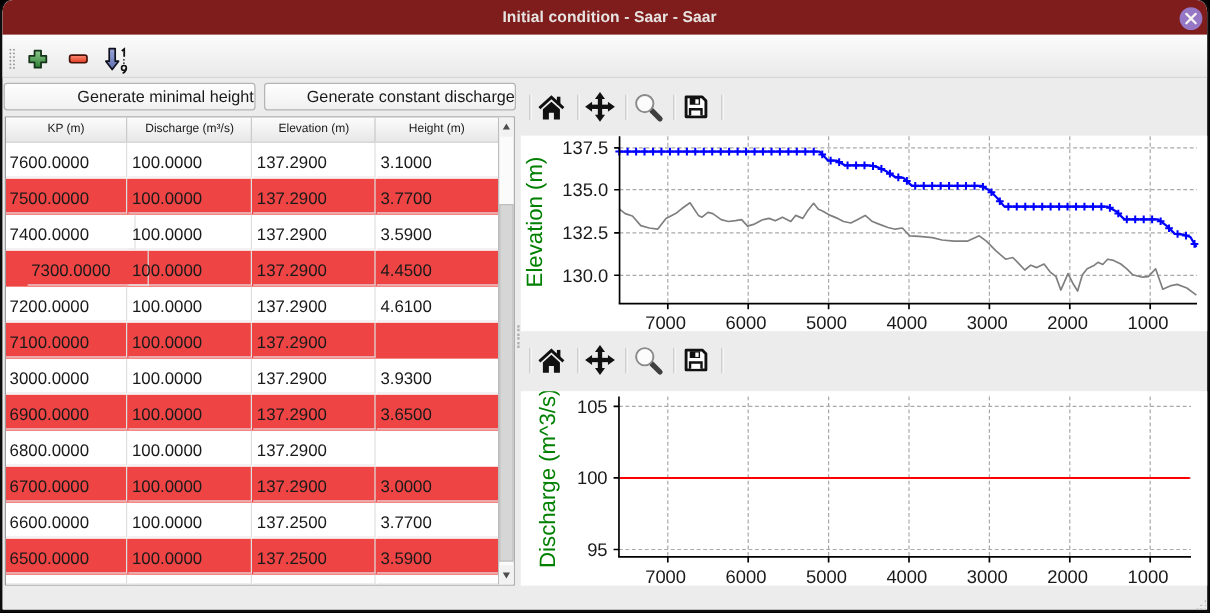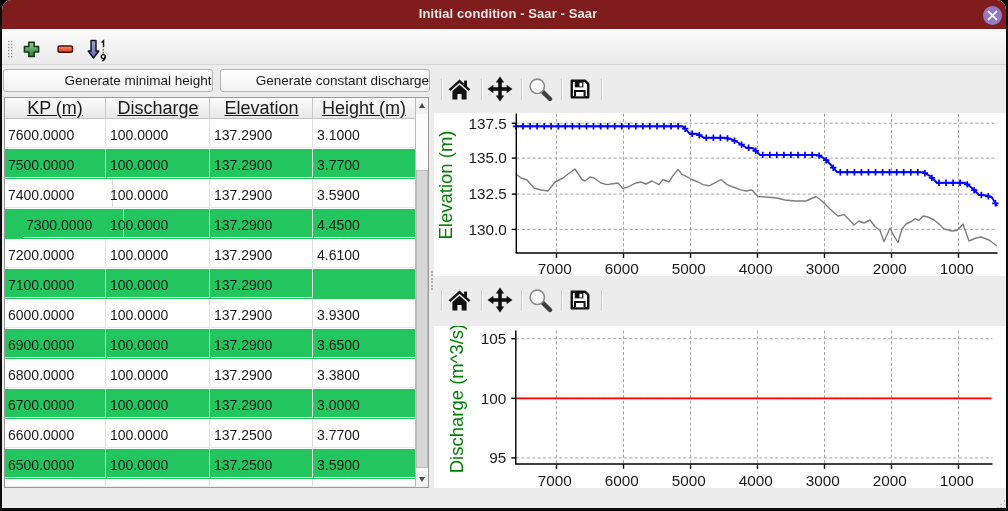--- a/index.html
+++ b/index.html
@@ -17,24 +17,24 @@
 .toolbar { position:absolute; left:0; top:29px; width:100%; height:36px;
   background:linear-gradient(#fbfbfb,#eaeaea); border-bottom:1px solid #d6d6d6; }
 .btn { position:absolute; height:23px; top:69px; background:linear-gradient(#fefefe,#f1f1f1);
   border:1px solid #b4b4b4; border-radius:3px; font-size:13.5px; color:#1a1a1a;
   text-align:right; line-height:21px; }
 .tframe { position:absolute; left:2px; top:97px; width:425px; height:391px;
   background:#fff; border:1px solid #9a9a9a; }
 .thead { position:absolute; left:0; top:0; width:410px; height:21px;
   background:linear-gradient(#fcfcfc,#e7e7e7); border-bottom:1px solid #c3c3c3; }
 .hc { position:absolute; top:0; height:20px; line-height:20px; text-align:center;
-  font-size:18px; color:#1a1a1a; border-right:1px solid #c9c9c9;text-decoration:underline; }
+  font-size:10px; color:#1a1a1a; border-right:1px solid #c9c9c9; }
 .trow { position:absolute; left:0; width:410px; height:30px; }
 .rowa { background:#ffffff; }
-.rowb { background:#22c55e; }
+.rowb { background:#ef4444; }
 .tc { position:absolute; top:0; height:29px; line-height:32px; font-size:14px;
   color:#1a1a1a; padding-left:3px; border-right:1px solid #dfdfdf;
   border-bottom:1px solid #e9e9e9; }
 .vsb { position:absolute; right:0; top:0; width:13px; height:389px;
   background:#fbfbfb; border-left:1px solid #bdbdbd; }
 .sbbtn { position:absolute; left:0; width:12px; height:16px; background:#f2f2f2; }
 .arr-up { position:absolute; left:2.5px; top:5px; width:0; height:0;
   border-left:3.5px solid transparent; border-right:3.5px solid transparent;
   border-bottom:5px solid #4d4d4d; }
 .arr-dn { position:absolute; left:2.5px; top:6px; width:0; height:0;
@@ -136,36 +136,35 @@
         <div class="tc" style="left:102px;width:103px">100.0000</div>
         <div class="tc" style="left:206px;width:102px">137.2900</div>
         <div class="tc" style="left:309px;width:103px">4.6100</div>
       </div>
 <div class="trow rowb" style="top:171px">
         <div class="tc" style="left:0;width:101px">7100.0000</div>
         <div class="tc" style="left:102px;width:103px">100.0000</div>
         <div class="tc" style="left:206px;width:102px">137.2900</div>
       </div>
 <div class="trow rowa" style="top:201px">
-        <div class="tc" style="left:0;width:101px">6000.0000</div>
+        <div class="tc" style="left:0;width:101px">3000.0000</div>
         <div class="tc" style="left:102px;width:103px">100.0000</div>
         <div class="tc" style="left:206px;width:102px">137.2900</div>
         <div class="tc" style="left:309px;width:103px">3.9300</div>
       </div>
 <div class="trow rowb" style="top:231px">
         <div class="tc" style="left:0;width:101px">6900.0000</div>
         <div class="tc" style="left:102px;width:103px">100.0000</div>
         <div class="tc" style="left:206px;width:102px">137.2900</div>
         <div class="tc" style="left:309px;width:103px">3.6500</div>
       </div>
 <div class="trow rowa" style="top:261px">
         <div class="tc" style="left:0;width:101px">6800.0000</div>
         <div class="tc" style="left:102px;width:103px">100.0000</div>
         <div class="tc" style="left:206px;width:102px">137.2900</div>
-        <div class="tc" style="left:309px;width:103px">3.3800</div>
       </div>
 <div class="trow rowb" style="top:291px">
         <div class="tc" style="left:0;width:101px">6700.0000</div>
         <div class="tc" style="left:102px;width:103px">100.0000</div>
         <div class="tc" style="left:206px;width:102px">137.2900</div>
         <div class="tc" style="left:309px;width:103px">3.0000</div>
       </div>
 <div class="trow rowa" style="top:321px">
         <div class="tc" style="left:0;width:101px">6600.0000</div>
         <div class="tc" style="left:102px;width:103px">100.0000</div>

